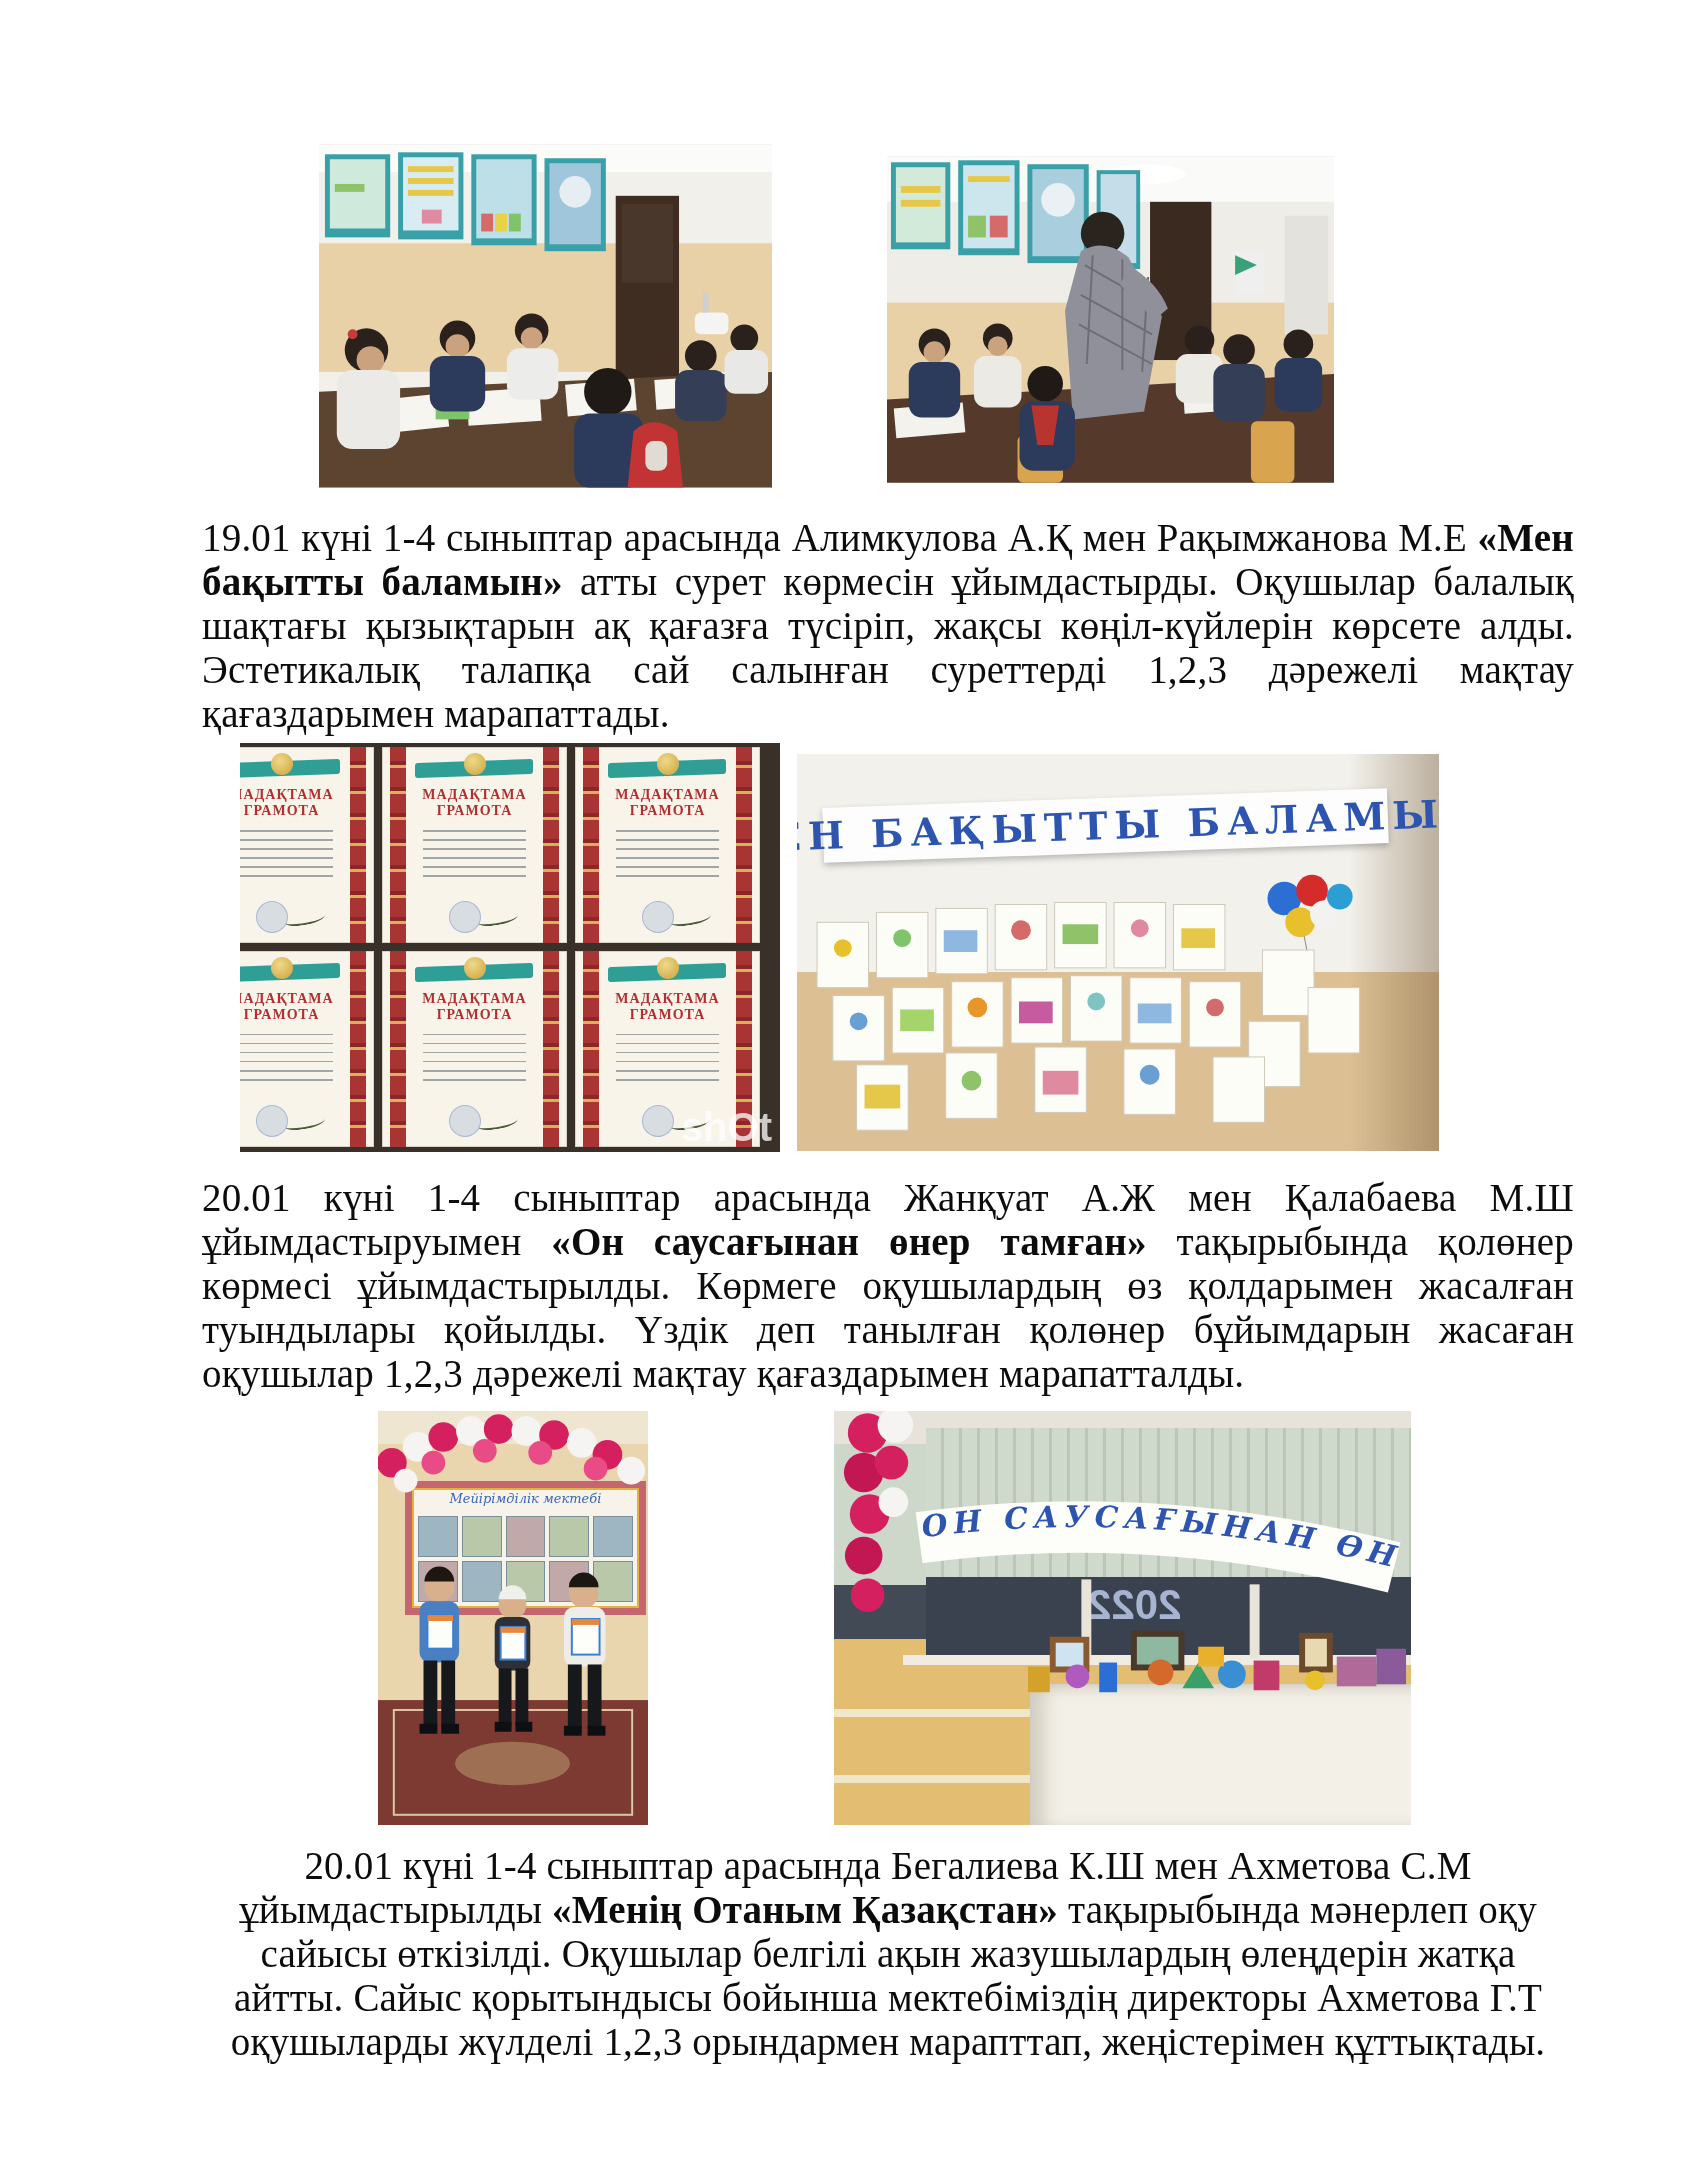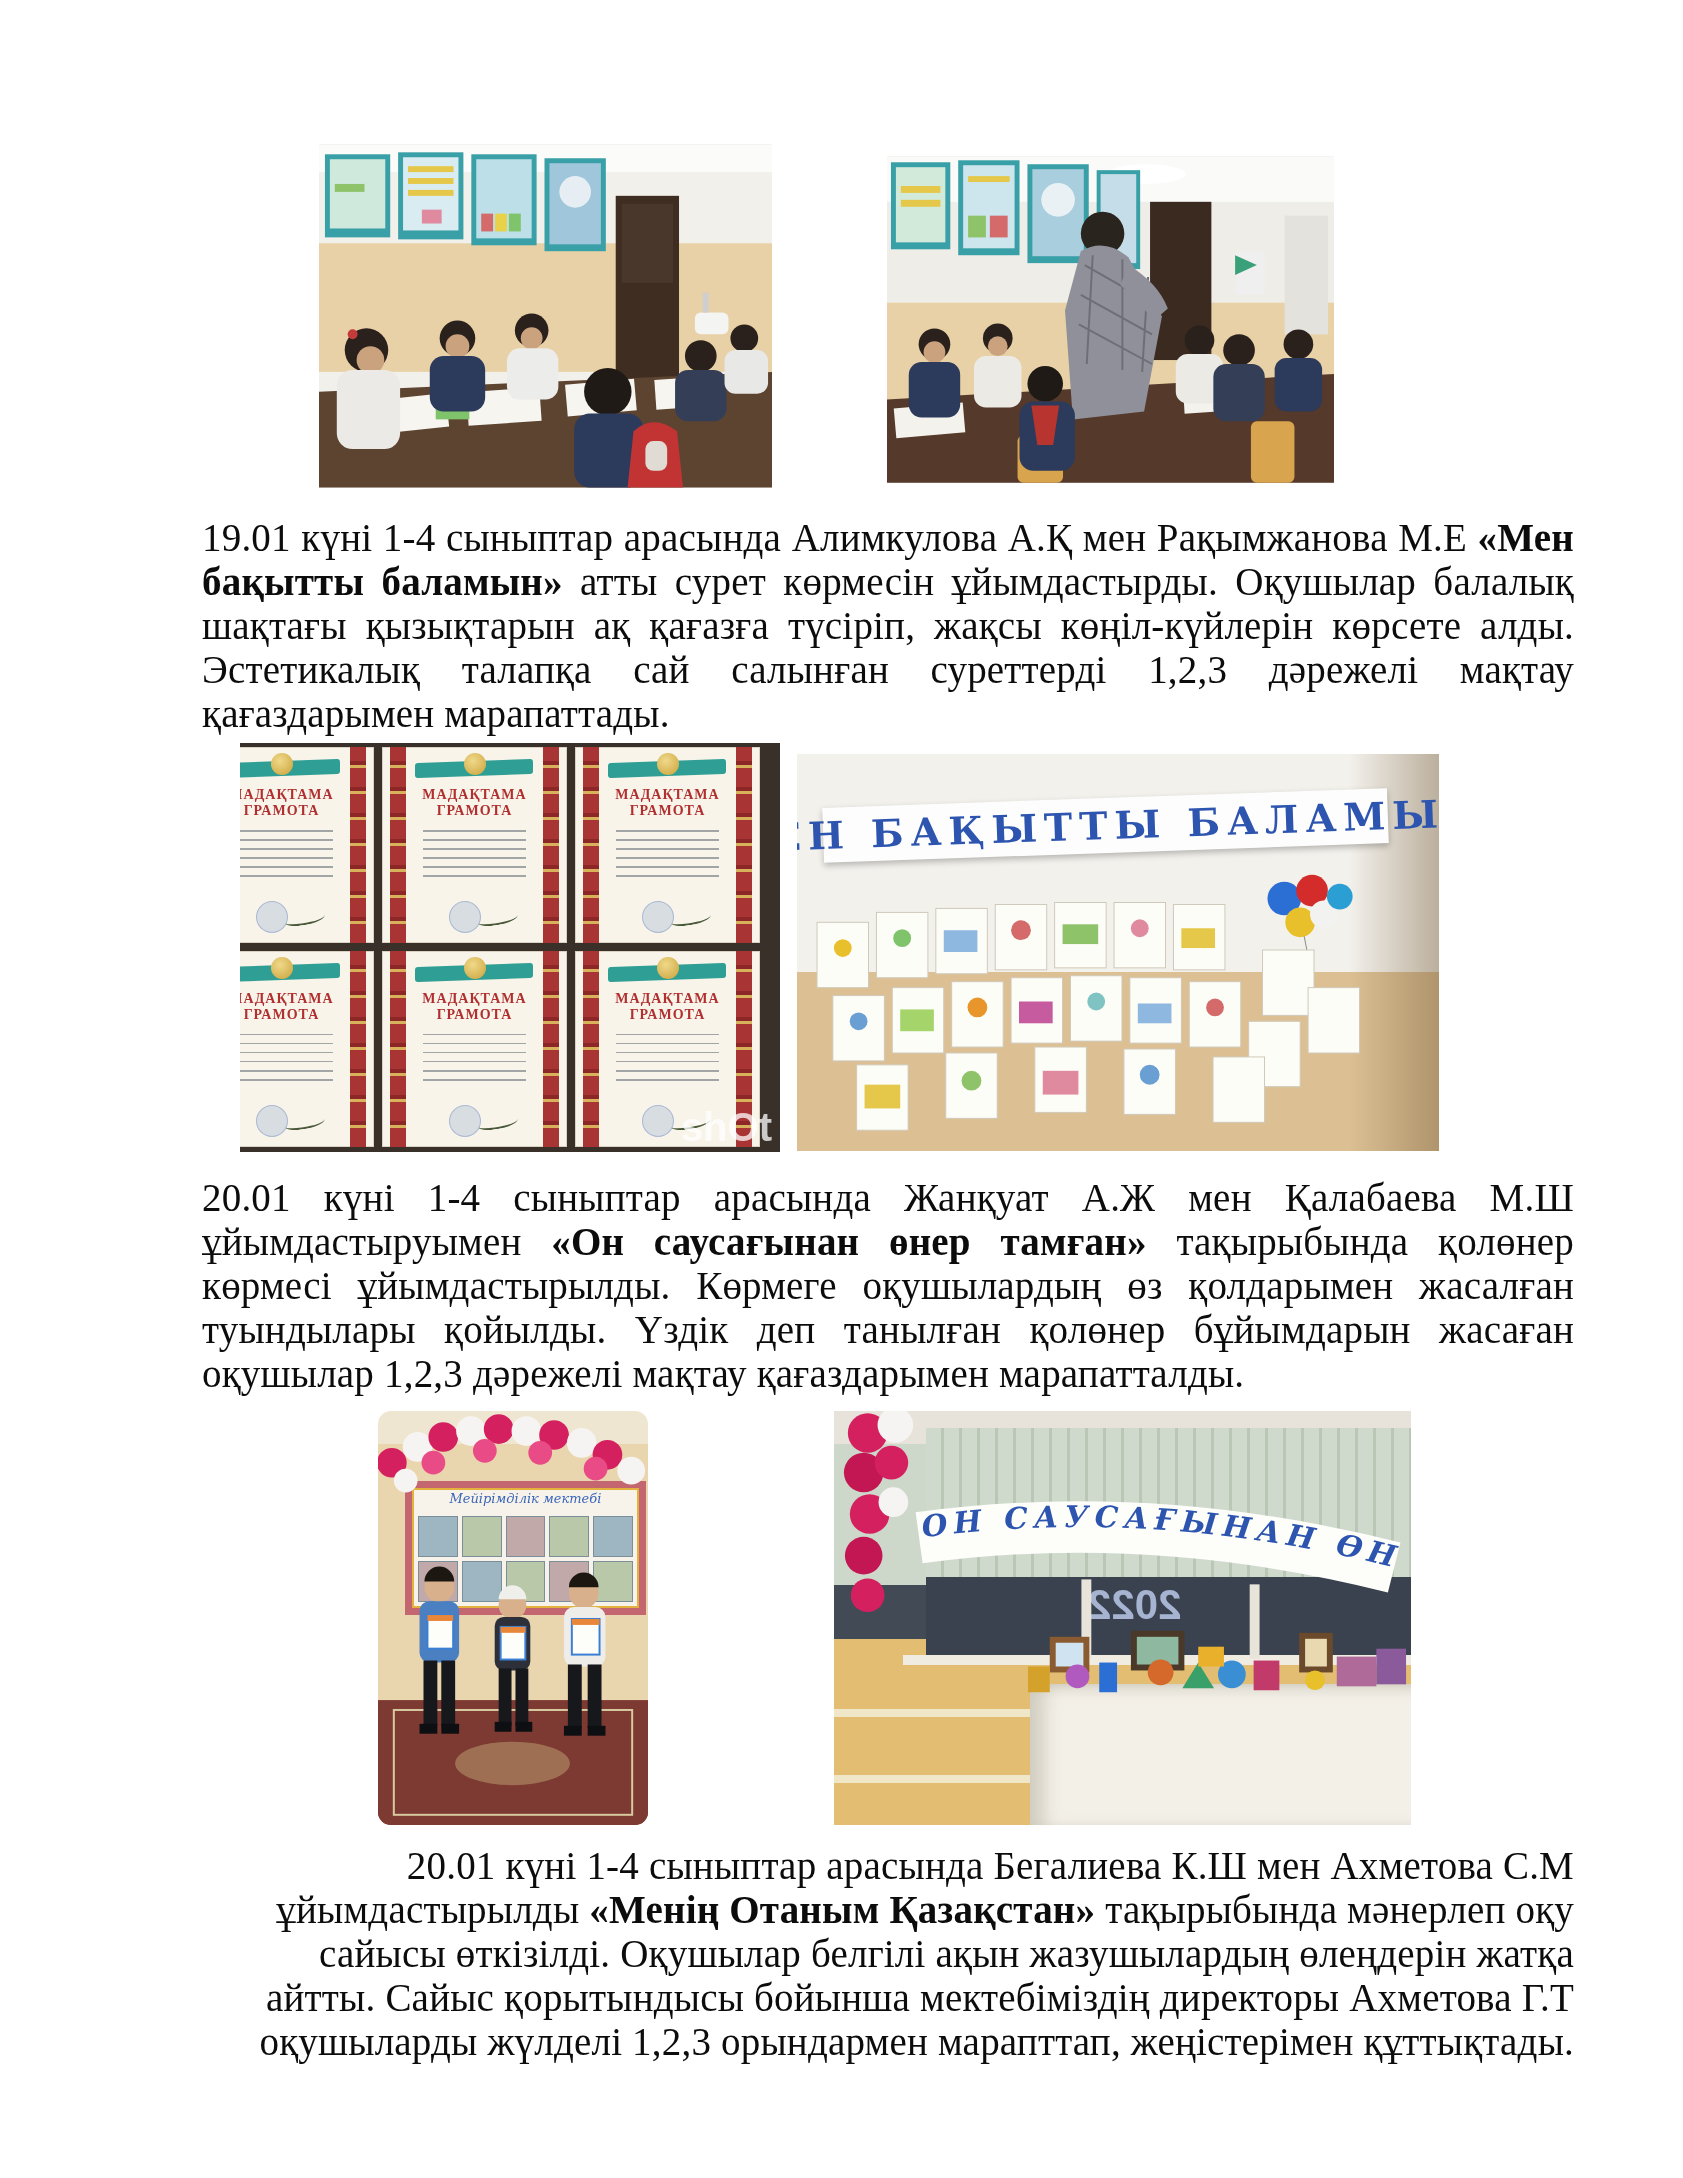--- a/index.html
+++ b/index.html
@@ -1,20 +1,20 @@
 <!DOCTYPE html>
 <html><head>
 <meta charset="utf-8">
 <style>
   html,body{margin:0;padding:0;background:#888;}
   .page{position:relative;width:1683px;height:2178px;background:#ffffff;margin:0 auto;
         font-family:"Liberation Serif",serif;color:#0c0c0c;overflow:hidden;}
   .para{position:absolute;left:202px;width:1372px;font-size:39px;line-height:44px;
         text-align:justify;letter-spacing:0.2px;}
-  .para.left-align{text-align:right;}
+  .para.left-align{text-align:center;}
   .para b{font-weight:bold;}
   .photo{position:absolute;overflow:hidden;background:#ddd;}
   .photo svg{position:absolute;left:0;top:0;}
 
   
   .certs{background:#39302a;}
   .cert-grid{position:absolute;left:-51px;top:4px;display:grid;
              grid-template-columns:repeat(3,185px);grid-template-rows:repeat(2,196px);gap:8px;}
   .cert{position:relative;background:#f8f4ea;box-shadow:0 0 0 1px #d9d2c2 inset;overflow:hidden;}
   .cert::before,.cert::after{content:"";position:absolute;top:0;bottom:0;width:16px;
@@ -347,21 +347,21 @@
         <rect x="68" y="334" width="36" height="24" fill="#e5c84a"></rect>
           <circle cx="176" cy="330" r="10" fill="#8fc36a"></circle>
           <rect x="248" y="320" width="36" height="24" fill="#e08aa0"></rect>
           <circle cx="356" cy="324" r="10" fill="#6a9fd4"></circle>
       </g>
     </svg>
   </div>
 
   <div class="para" style="top:1176px;"><span>20.01 күні 1-4 сыныптар арасында Жанқуат А.Ж мен Қалабаева М.Ш ұйымдастыруымен  </span><b>«Он саусағынан өнер тамған»</b><span> тақырыбында қолөнер көрмесі ұйымдастырылды. Көрмеге оқушылардың өз қолдарымен жасалған туындылары қойылды. Үздік деп танылған қолөнер бұйымдарын жасаған оқушылар 1,2,3 дәрежелі мақтау қағаздарымен марапатталды.</span></div>
 
-  <div class="photo kidsphoto" style="left:378px;top:1411px;width:270px;height:414px;border-radius:13px;">
+  <div class="photo kidsphoto" style="left:378px;top:1411px;width:270px;height:414px;">
     <div class="poster5">
       <div class="ptitle">Мейірімділік мектебі</div>
       <div class="pgrid">
           <div></div>
           <div></div>
           <div></div>
           <div></div>
           <div></div>
           <div></div>
           <div></div>

